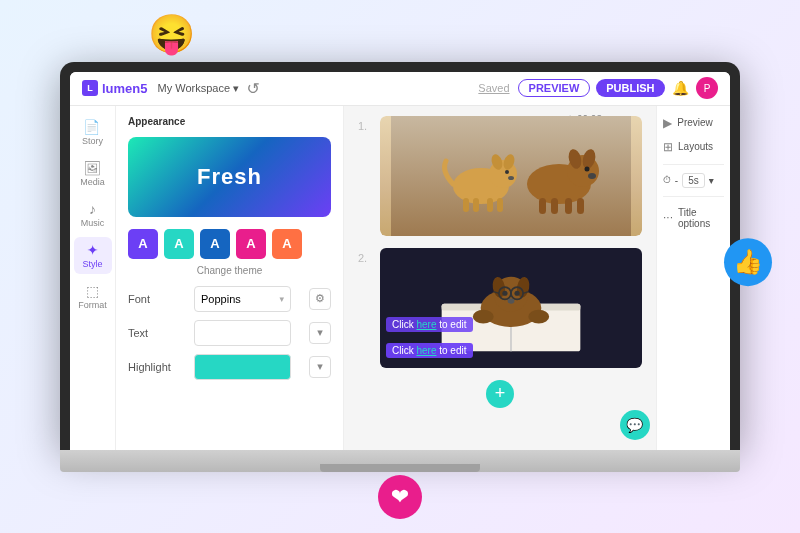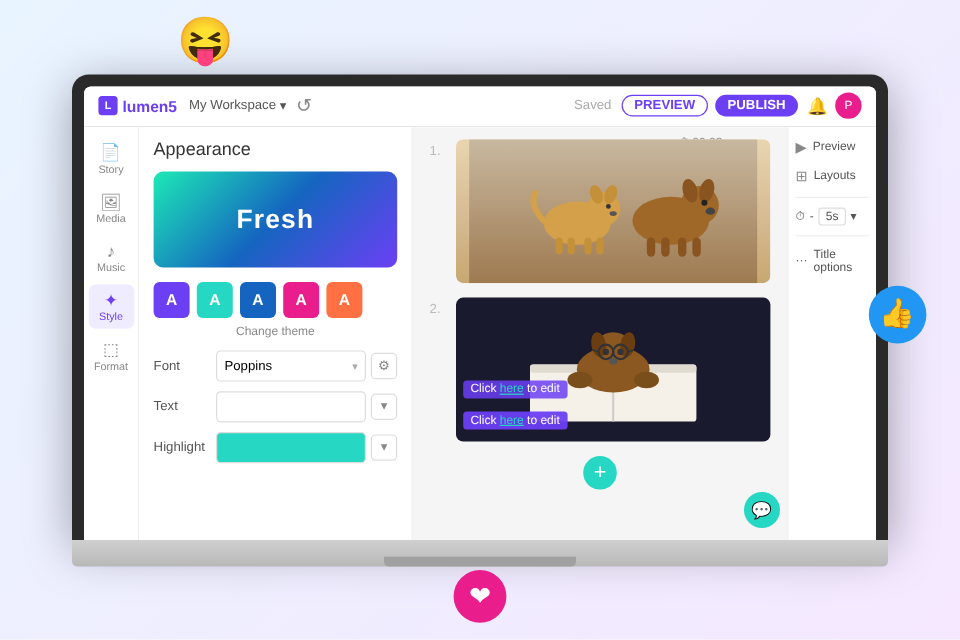--- a/index.html
+++ b/index.html
@@ -162,20 +162,21 @@
       font-size: 16px;
       color: #888;
       cursor: pointer;
       margin-right: auto;
     }
 
     .saved-text {
       font-size: 11px;
       color: #aaa;
       margin-right: 8px;
+      text-decoration: underline;
     }
 
     .preview-btn {
       border: 1.5px solid #6c3ff5;
       color: #6c3ff5;
       font-size: 11px;
       padding: 2px 10px;
       border-radius: 12px;
       cursor: pointer;
       margin-right: 6px;
@@ -267,22 +268,22 @@
     .left-panel {
       width: 228px;
       background: #fff;
       border-right: 1px solid #eee;
       overflow-y: auto;
       padding: 10px 12px;
       flex-shrink: 0;
     }
 
     .panel-section-title {
-      font-size: 15px;
-      font-weight: 400;
+      font-size: 10px;
+      font-weight: 700;
       color: #333;
       margin-bottom: 10px;
     }
 
     
     .theme-card {
       width: 100%;
       height: 80px;
       border-radius: 8px;
       background: linear-gradient(135deg, #1de9b6 0%, #1565c0 50%, #6c3ff5 100%);
@@ -328,21 +329,21 @@
 
     
     .title-style-section {
       margin-top: 8px;
     }
 
     .style-row {
       display: flex;
       align-items: center;
       margin-bottom: 8px;
-      gap: 4px;
+      gap: 18px;
     }
 
     .style-label {
       font-size: 11px;
       color: #555;
       width: 48px;
       flex-shrink: 0;
     }
 
     .style-control {

